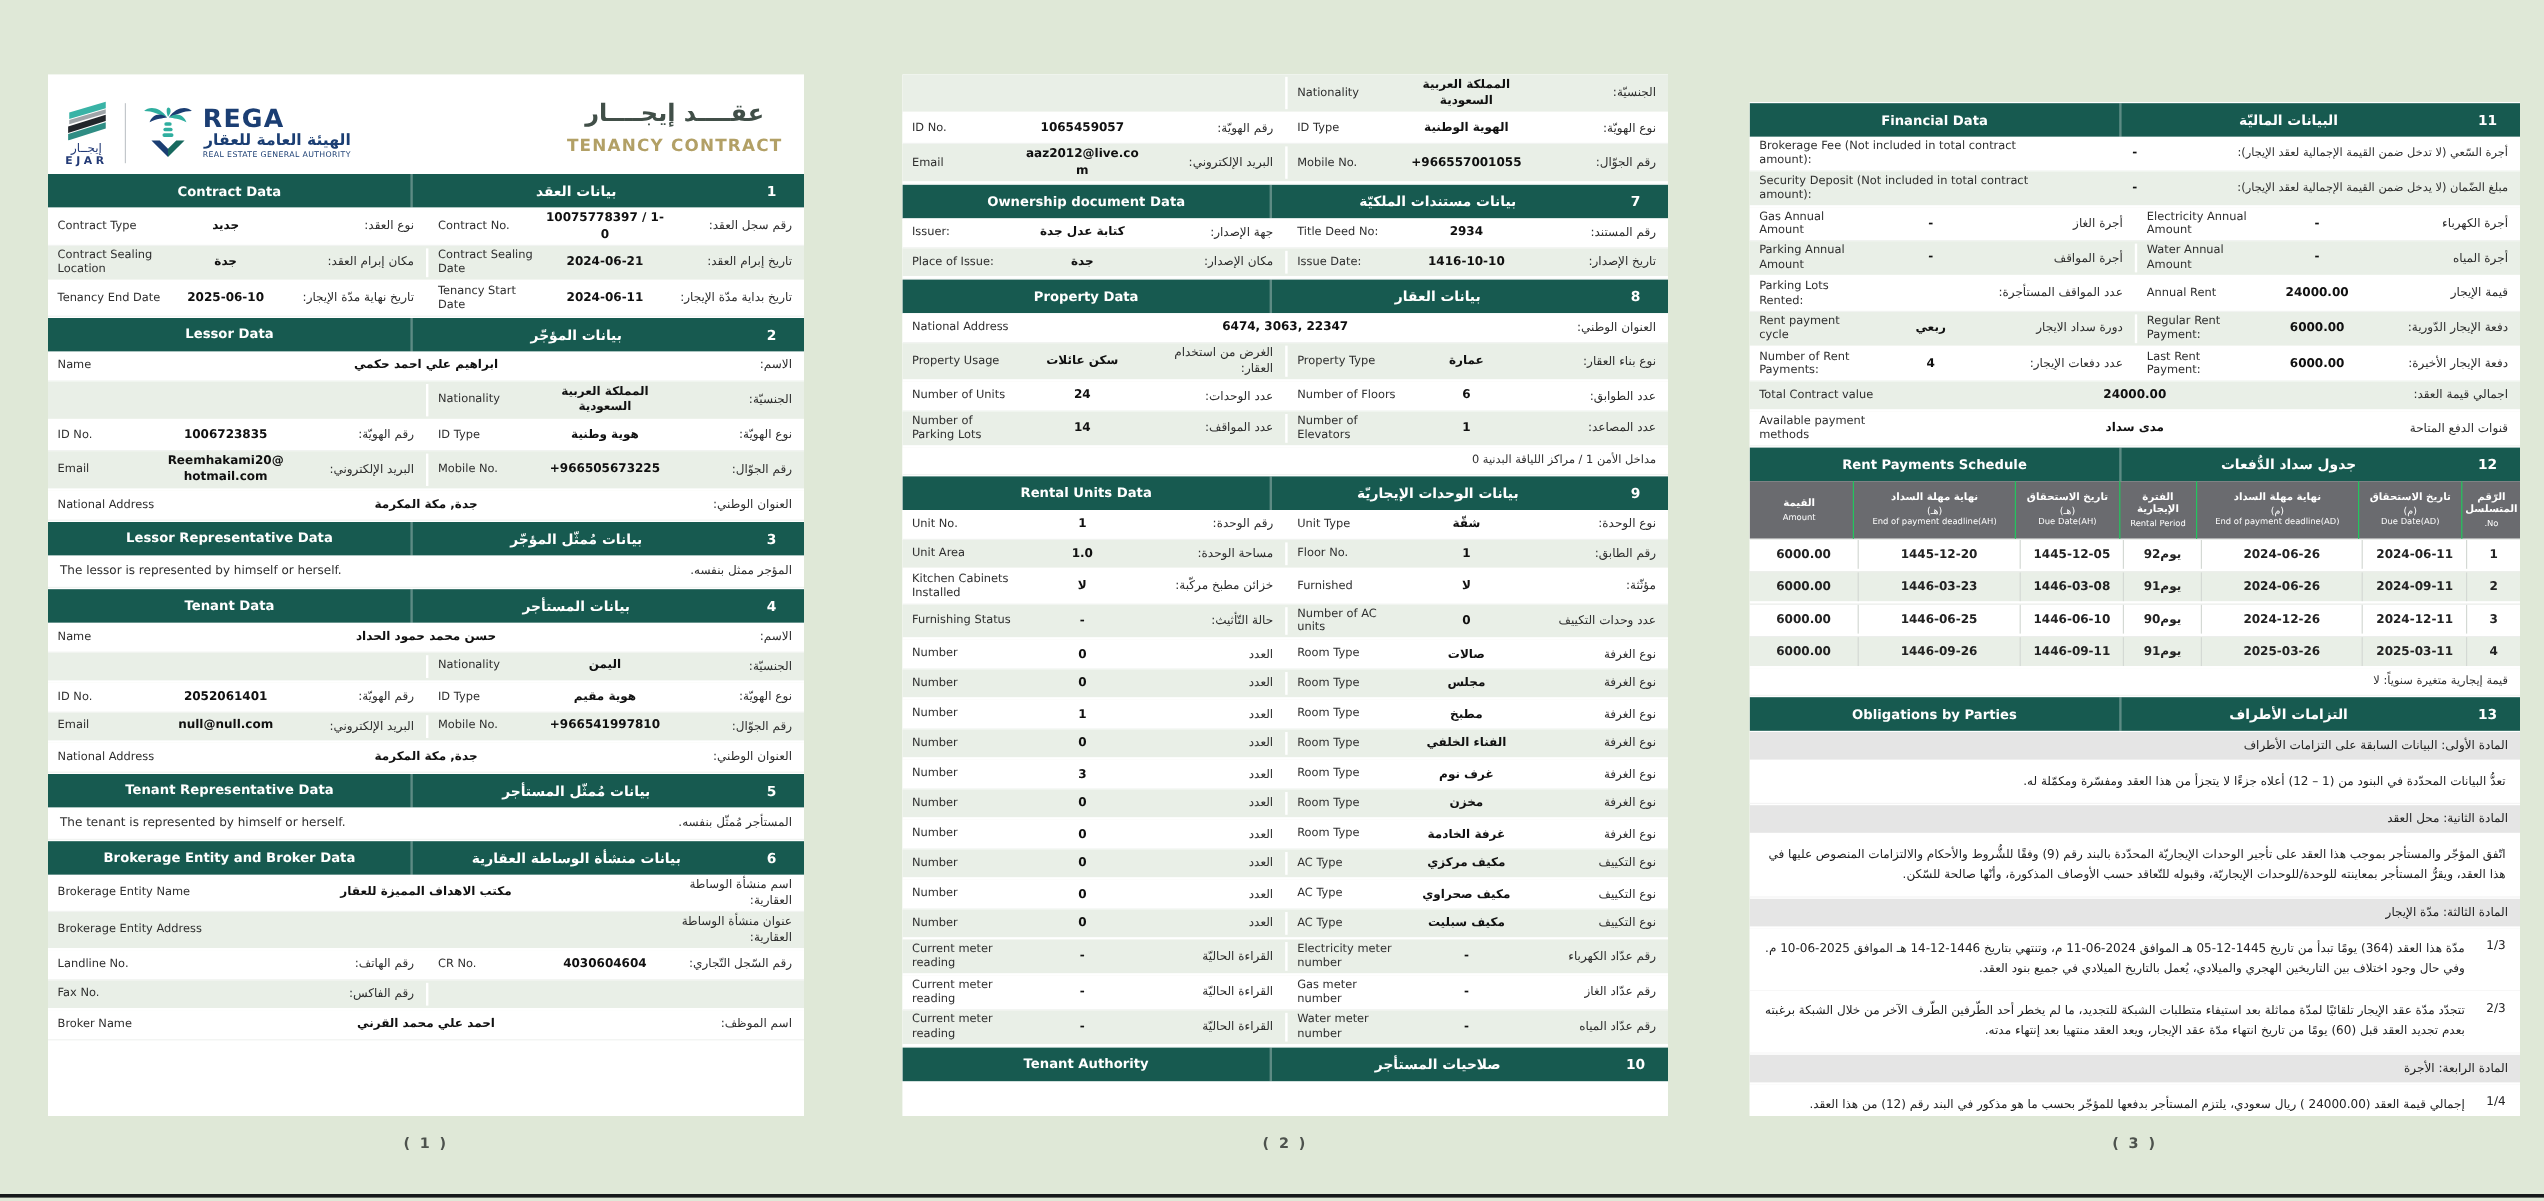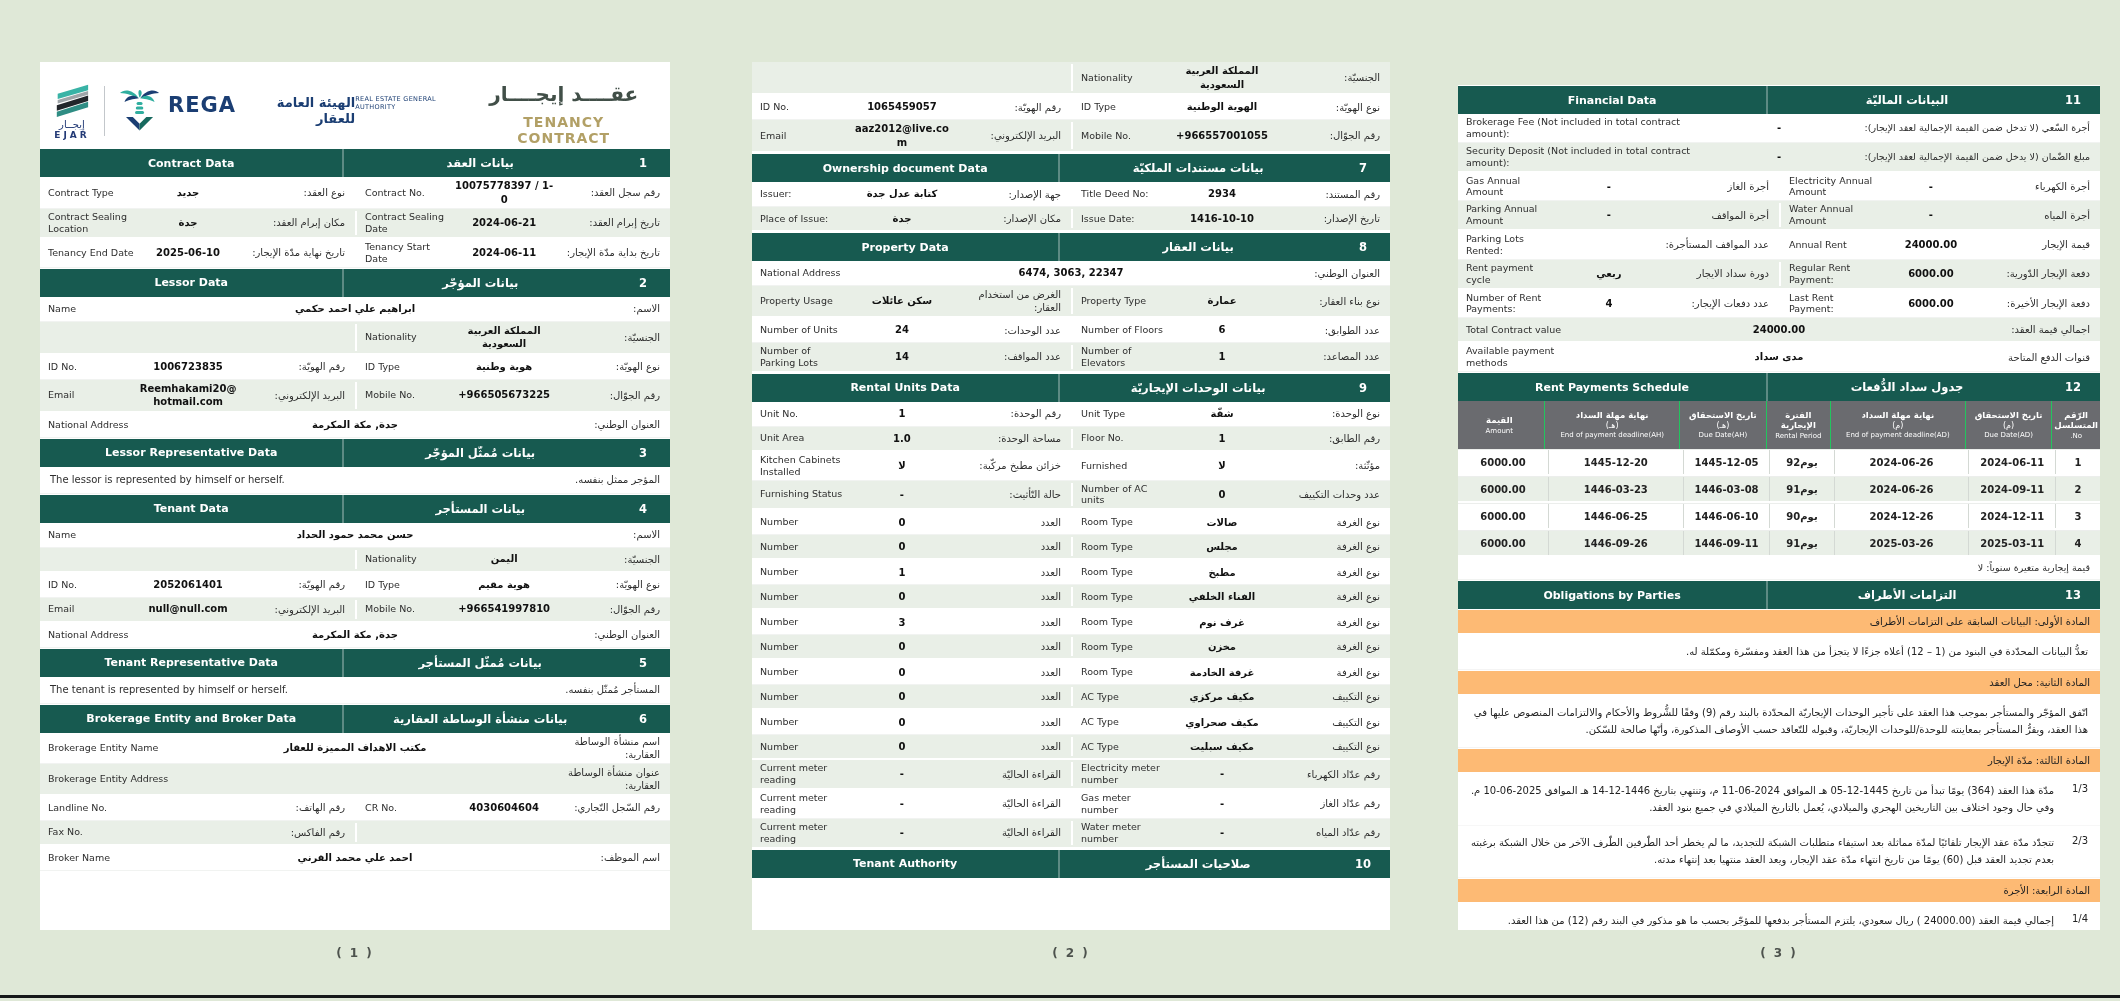--- a/index.html
+++ b/index.html
@@ -16,21 +16,21 @@
   .bottom-rule{position:absolute;left:0;right:0;bottom:3px;height:3px;background:#16181a}
 
   
   .doc-header{display:flex;justify-content:space-between;align-items:flex-start;padding:18px 18px 2px 12px}
   .logos{display:flex;align-items:center;gap:12px}
   .ejar-logo{display:flex;flex-direction:column;align-items:center}
   .ejar-ar{color:#233a76;font-weight:normal;font-size:10px;margin-top:2px}
   .ejar-en{color:#233a76;font-weight:bold;font-size:9px;letter-spacing:3px}
   .logo-div{width:1px;height:50px;background:#c3c7cb}
   .rega-logo{display:flex;align-items:center;gap:6px}
-  .rega-text{display:flex;}
+  .rega-text{display:flex;flex-direction:column}
   .rega-en{color:#1b3e73;font-weight:bold;font-size:21px;line-height:1;letter-spacing:1px}
   .rega-ar{color:#1b3e73;font-weight:bold;font-size:13px;line-height:1.2}
   .rega-sub{color:#1b3e73;font-size:6.5px;letter-spacing:.3px}
   .title-block{text-align:center;padding-top:2px}
   .title-ar{color:#414f48;font-weight:bold;font-size:20px}
   .title-en{color:#b2a066;font-weight:bold;font-size:14px;letter-spacing:1px;margin-top:8px}
   .notice{text-align:center;color:#e03a2e;font-weight:bold;font-size:12px;line-height:2.1;padding:2px 0 8px}
 
   
   .bar{display:flex;direction:rtl;background:#175a50;color:#fff;min-height:28px;align-items:stretch;margin-top:1px}
@@ -61,21 +61,21 @@
   .thead .th:last-child{border-left:none}
   .th-ar{font-size:8.5px;font-weight:bold;line-height:1.25}
   .th-sub{font-size:8px;line-height:1.2}
   .th-en{font-size:7px;direction:ltr;line-height:1.2;margin-top:1px}
   .tr{display:flex;direction:rtl;min-height:27px;background:#fff;border-bottom:2px solid #fff;border-top:1px solid #eceeec}
   .tr.shade{background:#e9efe7}
   .td{display:flex;align-items:center;justify-content:center;text-align:center;font-size:10px;font-weight:bold;color:#222;border-left:1px solid #d4d9d4;padding:2px}
   .tr .td:last-child{border-left:none}
 
   
-  .ah{background:#fdba74;padding:6px 10px;font-size:10px;color:#222;text-align:right;border-bottom:2px solid #fff;margin-top:1px}
+  .ah{background:#e5e5e5;padding:6px 10px;font-size:10px;color:#222;text-align:right;border-bottom:2px solid #fff;margin-top:1px}
   .ab{background:#fff;padding:8px 12px;font-size:10px;line-height:1.75;text-align:right;color:#222;border-bottom:1px solid #f4f4f4}
   .ai{display:flex;direction:rtl;background:#fff;padding:8px 12px 8px 10px;gap:8px;border-bottom:1px solid #f7f7f7}
   .ai-no{flex:0 0 26px;font-size:10px;color:#222;padding-top:1px}
   .ai-tx{flex:1;font-size:10px;line-height:1.75;text-align:right;color:#222}
 </style>
 </head>
 <body>
 
 <div>
 
@@ -433,20 +433,21 @@
             <span class="lar" dir="rtl">عدد المصاعد:</span>
             <span class="val" dir="auto">1</span>
             <span class="len" dir="ltr">Number of Elevators</span>
           </div>
           <div class="cell">
             <span class="lar" dir="rtl">عدد المواقف:</span>
             <span class="val" dir="auto">14</span>
             <span class="len" dir="ltr">Number of Parking Lots</span>
           </div>
         </div>
+        <div class="row noterow" dir="rtl">مداخل الأمن 1 / مراكز اللياقة البدنية 0</div>
         <div class="bar">
           <div class="bar-ar">
             <span class="bar-no">9</span>
             <span class="bar-t" dir="rtl">بيانات الوحدات الإيجاريّة</span>
           </div>
           <div class="bar-en">Rental Units Data</div>
         </div>
         <div class="row pair">
           <div class="cell">
             <span class="lar" dir="rtl">نوع الوحدة:</span>

